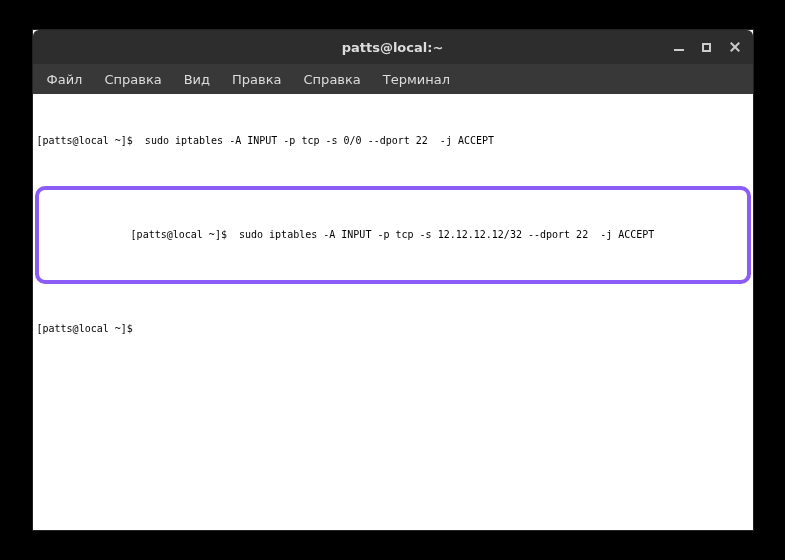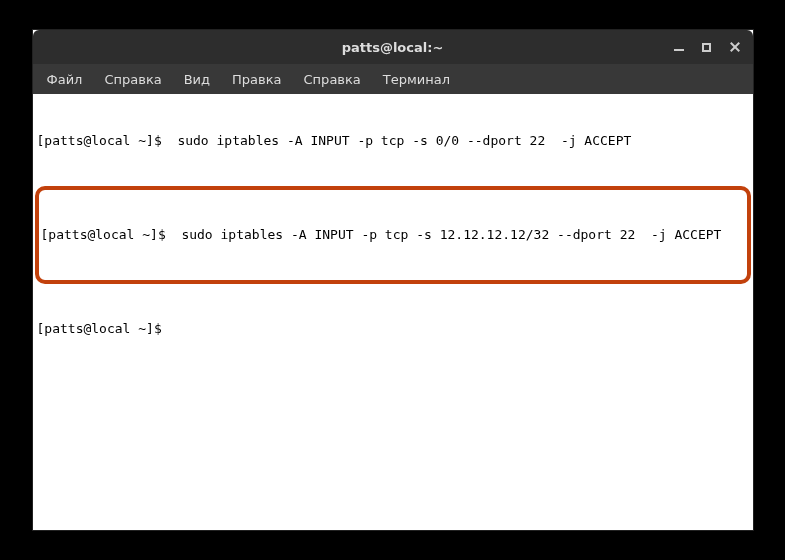--- a/index.html
+++ b/index.html
@@ -72,37 +72,38 @@
       color: #ddd;
       font-size: 13px;
       padding: 4px 10px;
       cursor: pointer;
     }
     .terminal-content {
       flex: 1;
       background: #fff;
       color: #000;
       font-family: "DejaVu Sans Mono", "Liberation Mono", monospace;
-      font-size: 13px;
+      font-size: 10px;
       line-height: 18px;
       padding: 2px 4px;
       overflow: hidden;
       white-space: pre-wrap;
       word-break: break-all;
       position: relative;
     }
     .term-line {
       white-space: pre;
     }
     .highlight-box {
-      border: 4px solid #c2410c;
+      border: 4px solid #8b5cf6;
       border-radius: 10px;
       margin: 0 -2px;
       padding: 0 2px;
       position: relative;
+      text-align: center;
     }
     .highlight-box .term-line {
       white-space: pre-wrap;
     }
     .min-icon {
       border-bottom: 2px solid #ccc;
       width: 10px;
       height: 0;
       margin-top: 6px;
     }

